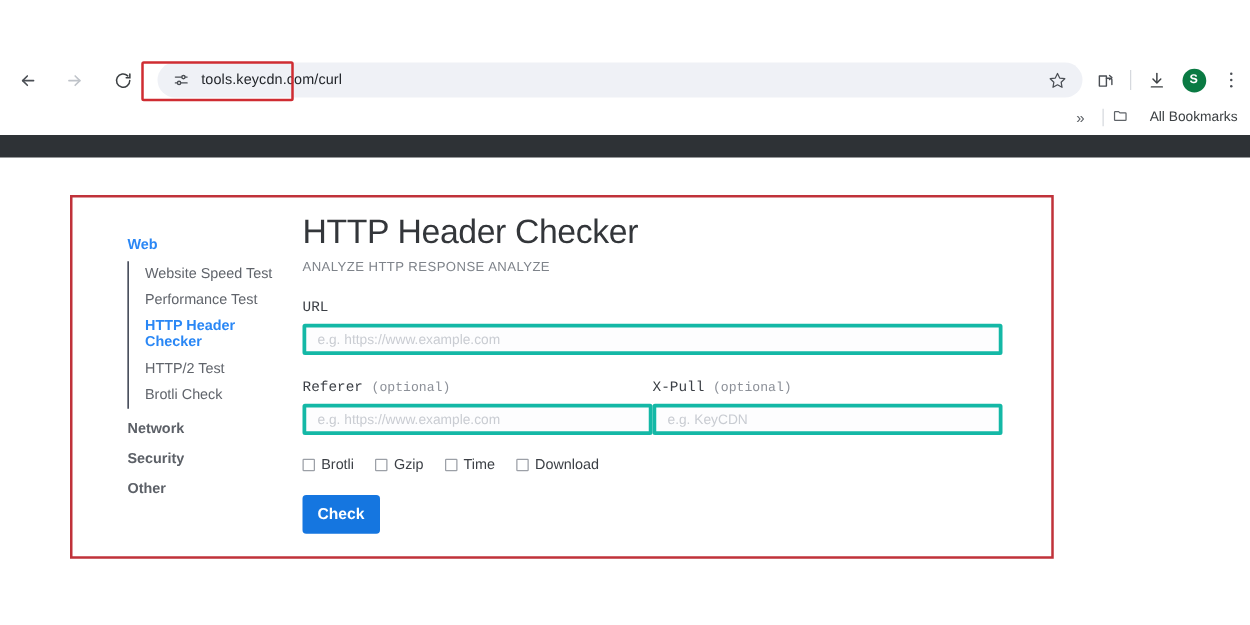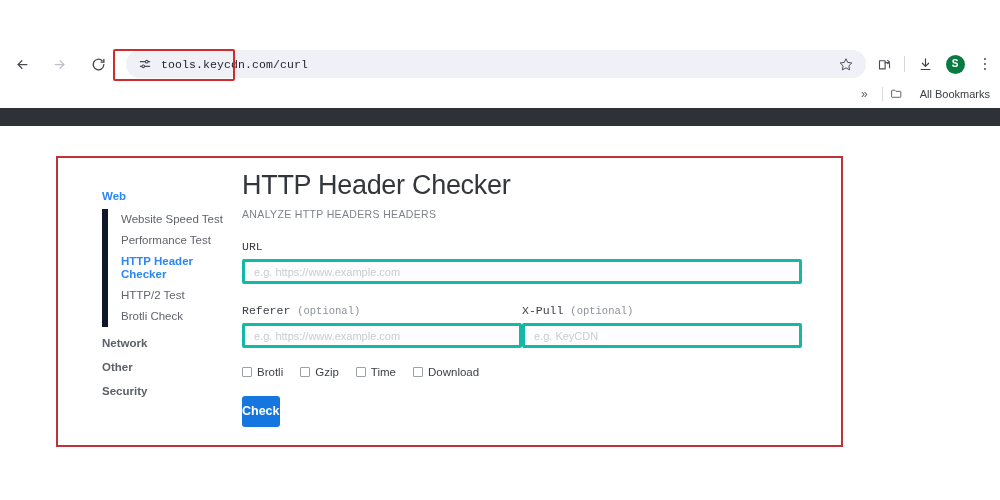--- a/index.html
+++ b/index.html
@@ -52,21 +52,20 @@
 
   .omnibox {
     position: absolute;
     left: 0; top: 0;
     width: 100%;
     height: 28px;
     background: #eff1f6;
     border-radius: 14px;
     display: flex;
     align-items: center;
-    font-family: Liberation Mono, monospace;
   }
 
   .omnibox-icon {
     width: 26px;
     margin-left: 6px;
     display: flex;
     align-items: center;
     justify-content: center;
     flex: 0 0 auto;
   }
@@ -221,21 +220,21 @@
     width: 130px;
   }
   .sidebar-section {
     font-size: 11.5px;
     font-weight: bold;
     color: #5c6067;
     padding: 10px 0 2px 0;
   }
   .sidebar-section.active { color: #2a87f5; }
   .sidebar-sub {
-    border-left: 6px solid #0f172a;
+    border-left: 1px solid #0f172a;
     margin-top: 5px;
     padding-left: 13px;
   }
   .sidebar-item {
     font-size: 11.5px;
     color: #60646b;
     line-height: 13px;
     padding: 4px 0;
   }
   .sidebar-item.active {
@@ -322,21 +321,21 @@
 
   .check-btn {
     margin-top: 18px;
     background: #1576e0;
     color: #ffffff;
     border: none;
     border-radius: 3px;
     font-family: "Liberation Sans", sans-serif;
     font-size: 12.5px;
     font-weight: bold;
-    padding: 9px 0;
+    padding: 9px 12px;
     line-height: 1;
     cursor: pointer;
   }
 </style>
 </head>
 <body>
 
 <div class="browser-chrome">
 
   <div class="toolbar-row">
@@ -443,28 +442,28 @@
       <div class="sidebar-section active">Web</div>
       <div class="sidebar-sub">
         <div class="sidebar-item">Website Speed Test</div>
         <div class="sidebar-item">Performance Test</div>
         <div class="sidebar-item active">HTTP Header Checker</div>
         <div class="sidebar-item">HTTP/2 Test</div>
         <div class="sidebar-item">Brotli Check</div>
       </div>
 
       <div class="sidebar-section">Network</div>
+      <div class="sidebar-section">Security</div>
       <div class="sidebar-section">Other</div>
-      <div class="sidebar-section">Security</div>
     </div>
 
     <div class="content">
 
       <div class="tool-title">HTTP Header Checker</div>
-      <div class="tool-sub">ANALYZE HTTP HEADERS HEADERS</div>
+      <div class="tool-sub">ANALYZE HTTP RESPONSE ANALYZE</div>
 
       <div class="field-label">
         <span>URL</span>
       </div>
       <input class="text-input" type="text" placeholder="e.g. https://www.example.com" style="">
 
       <div class="row-two">
         <div>
           <div class="field-label">
             <span>Referer</span>

